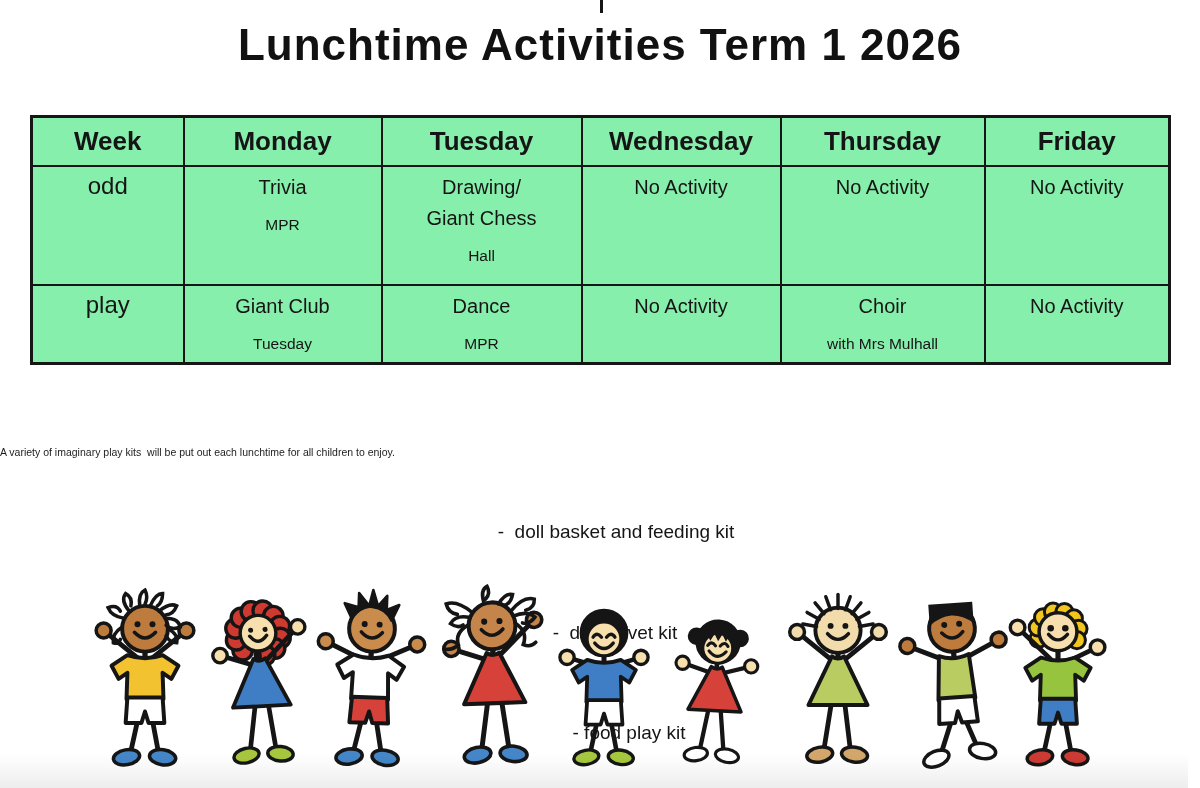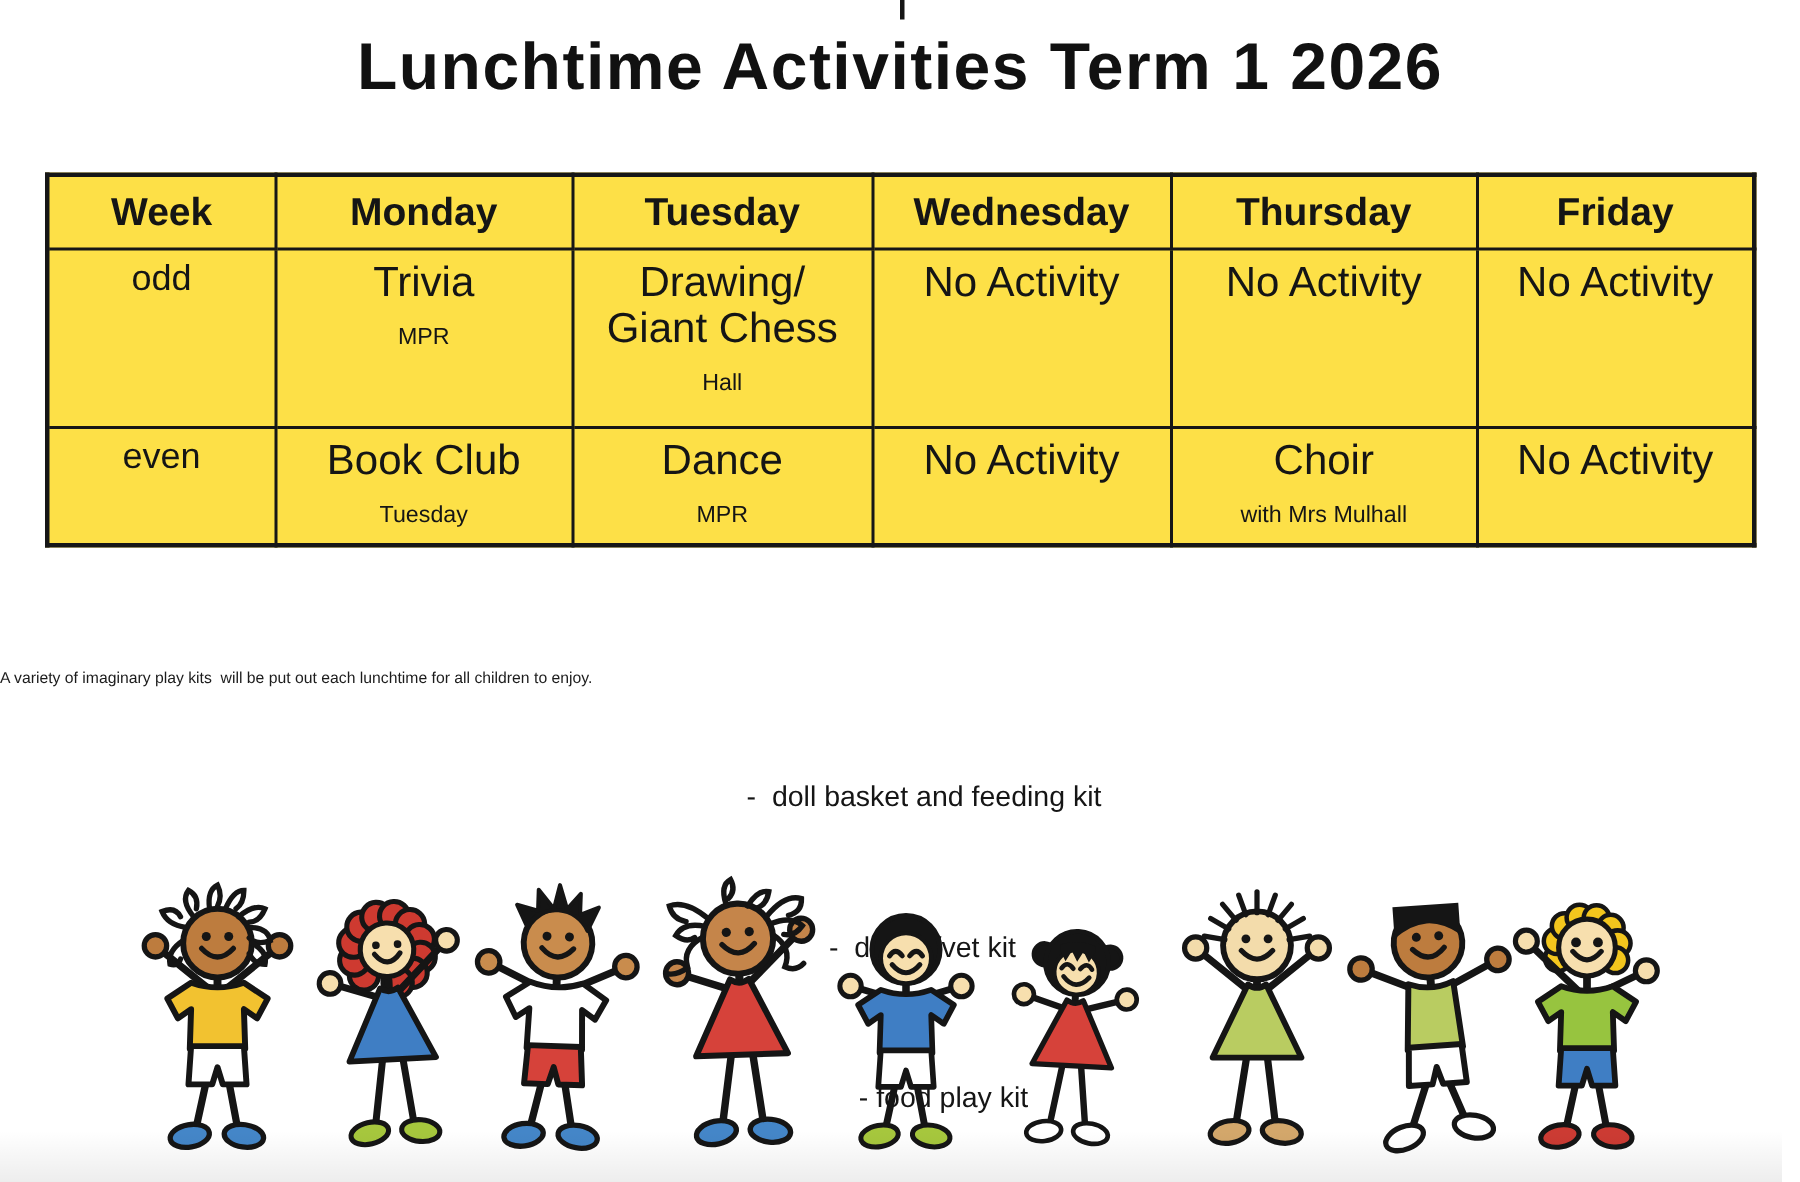--- a/index.html
+++ b/index.html
@@ -8,29 +8,29 @@
 
   
   .top-caret{position:absolute;left:600px;top:0;width:3px;height:13px;background:#151515;}
 
   
   .doc-title{position:absolute;left:0;top:20px;width:1200px;text-align:center;
     font-size:44px;font-weight:700;letter-spacing:1px;color:#111;}
 
   
   .tablewrap{position:absolute;left:30px;top:115px;}
-  table.sched{border-collapse:collapse;table-layout:fixed;background:#fde047;}
+  table.sched{border-collapse:collapse;table-layout:fixed;background:#86efac;}
   table.sched th,table.sched td{border:2px solid #161616;margin:0;text-align:center;}
   table.sched{border:3px solid #161616;}
   th.hcell{height:47px;font-size:26px;font-weight:700;vertical-align:middle;padding:0;}
   tr.r-odd td{height:111px;}
   tr.r-even td{height:70px;}
   td.dcell,td.wcell{vertical-align:top;padding-top:5px;}
   .cweek{font-size:24px;}
-  .cmain{font-size:28px;line-height:31px;white-space:pre-line;}
+  .cmain{font-size:20px;line-height:31px;white-space:pre-line;}
   .csub{font-size:15.5px;line-height:20px;margin-top:12px;}
   .csub:empty{display:none;}
 
   
   .pp-head{position:absolute;left:0;top:380px;width:1200px;text-align:center;
     font-size:25px;font-weight:700;letter-spacing:0.5px;}
   .pp-desc{position:absolute;left:0;top:414px;width:1200px;
     font-size:10.5px;line-height:15.5px;color:#1c1c1c;white-space:pre;}
   .pp-items{position:absolute;left:0;top:448px;width:1200px;text-align:center;
     font-size:19px;line-height:33.5px;white-space:pre;}
@@ -95,24 +95,24 @@
           <div class="cmain">No Activity</div>
 
         </td>
         <td class="dcell">
           <div class="cmain">No Activity</div>
 
         </td>
       </tr>
       <tr class="r-even">
         <td class="wcell">
-              <div class="cweek">even</div>
+              <div class="cweek">play</div>
             </td>
         <td class="dcell">
-          <div class="cmain">Book Club</div>
+          <div class="cmain">Giant Club</div>
           <div class="csub">Tuesday</div>
         </td>
         <td class="dcell">
           <div class="cmain">Dance</div>
           <div class="csub">MPR</div>
         </td>
         <td class="dcell">
           <div class="cmain">No Activity</div>
 
         </td>

